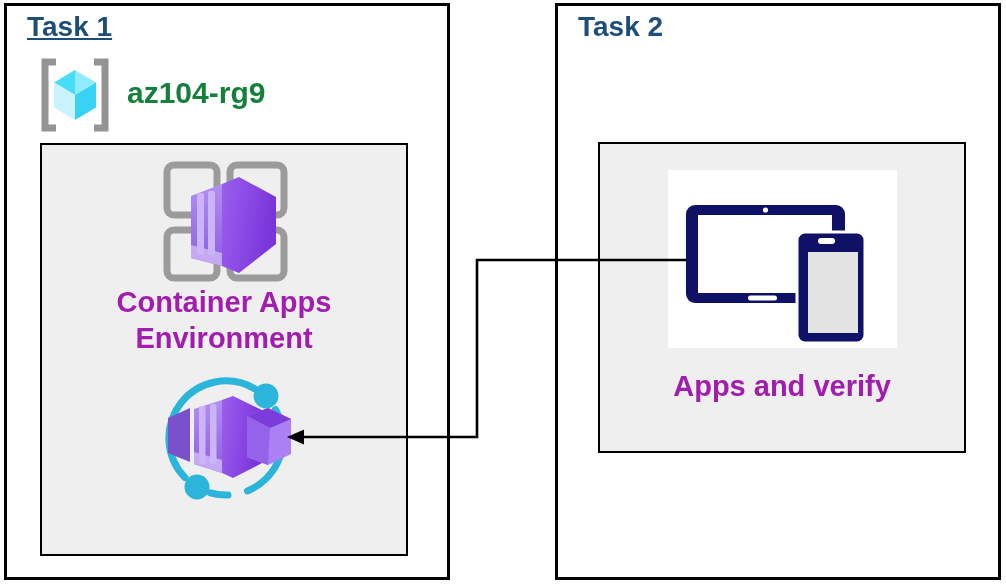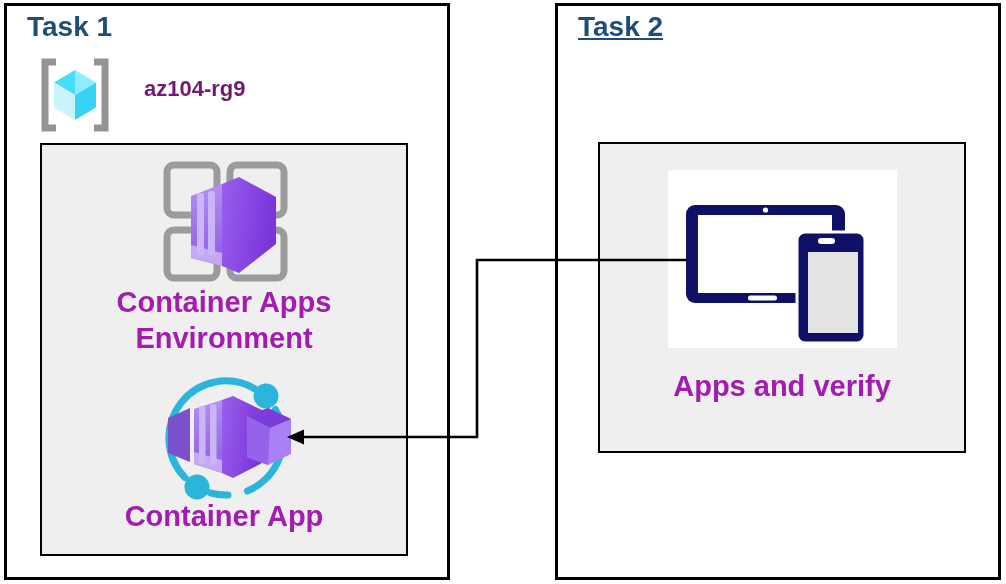--- a/index.html
+++ b/index.html
@@ -4,27 +4,27 @@
 <style>
   html,body{margin:0;padding:0;background:#ffffff;}
   .canvas{
     position:relative;width:1006px;height:584px;background:#ffffff;
     font-family:"Liberation Sans", sans-serif;overflow:hidden;
   }
   .task-box{position:absolute;background:#ffffff;border:3px solid #000000;box-sizing:border-box;}
   .task-box.t1{left:4px;top:3px;width:446px;height:577px;}
   .task-box.t2{left:555px;top:3px;width:446px;height:577px;}
   .task-label{position:absolute;font-size:28px;font-weight:700;color:#1d4e79;white-space:nowrap;}
-  .task-label.l1{left:27px;top:11px;}
-  .task-label.l2{left:578px;top:11px;text-decoration:underline;}
+  .task-label.l1{left:27px;top:11px;text-decoration:underline;}
+  .task-label.l2{left:578px;top:11px;}
   .inner-box{position:absolute;background:#efefef;border:2px solid #000000;box-sizing:border-box;}
   .inner-box.i1{left:40px;top:143px;width:368px;height:413px;}
   .inner-box.i2{left:598px;top:142px;width:368px;height:311px;}
   .white-box{position:absolute;left:668px;top:170px;width:229px;height:178px;background:#ffffff;}
-  .rg-name{position:absolute;left:144px;top:76px;font-size:22px;font-weight:700;color:#701a75;white-space:nowrap;}
+  .rg-name{position:absolute;left:127px;top:76px;font-size:30px;font-weight:700;color:#15803d;white-space:nowrap;}
   .caption{position:absolute;font-weight:700;color:#a21caf;text-align:center;}
   .caption.env{left:74px;top:284px;width:300px;font-size:29px;line-height:36px;}
   .caption.app{left:74px;top:500px;width:300px;font-size:29px;}
   .caption.test{left:612px;top:370px;width:340px;font-size:29px;}
   .icon-abs{position:absolute;}
   .connector-layer{position:absolute;left:0;top:0;width:1006px;height:584px;pointer-events:none;z-index:30;}
 </style>
 </head>
 <body>
 
@@ -100,21 +100,20 @@
     <polygon points="10,46 32,36 32,90 10,81" fill="#7b50cc"></polygon>
     <polygon points="64,28 75,24 106,39 106,90 75,106 64,101" fill="url(#appRight)"></polygon>
     <polygon points="36,37 64,28 64,101 36,92" fill="url(#appFront)"></polygon>
     <polygon points="36,80 64,88 64,101 36,92" fill="#cdb6f6" opacity="0.85"></polygon>
     <rect x="41" y="34" width="6.5" height="58" rx="2" fill="#cbb4f8"></rect>
     <rect x="52" y="32" width="6.5" height="60" rx="2" fill="#cbb4f8"></rect>
     <polygon points="89,44 110,36 133,47 133,82 110,93 89,85" fill="#ab80f4"></polygon>
     <polygon points="89,44 110,36 133,47 112,56" fill="#7c3cda"></polygon>
     <polygon points="89,44 112,56 110,93 89,85" fill="#9463ea"></polygon>
   </svg>
-  <div class="caption app">Container App</div>
 
   <div class="white-box">
     <svg width="229" height="178" viewBox="0 0 229 178" aria-hidden="true">
 
       <rect x="18" y="35" width="159" height="98" rx="9" fill="#0e1166"></rect>
       <rect x="30" y="45" width="134" height="78" fill="#ffffff"></rect>
       <circle cx="97.5" cy="40" r="2.6" fill="#ffffff"></circle>
       <rect x="80" y="125.5" width="29" height="5" rx="2.5" fill="#ffffff"></rect>
 
       <rect x="129" y="62" width="68" height="111" rx="8" fill="#0e1166" stroke="#ffffff" stroke-width="3"></rect>

